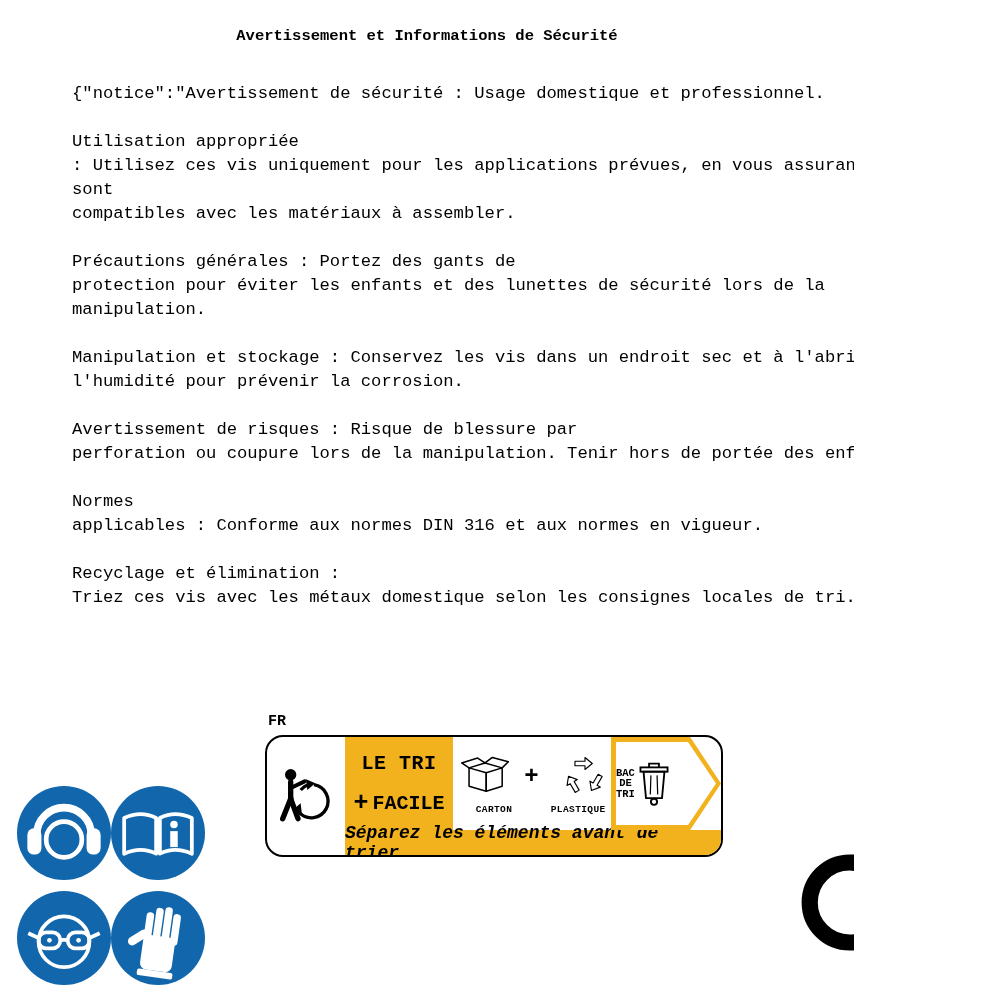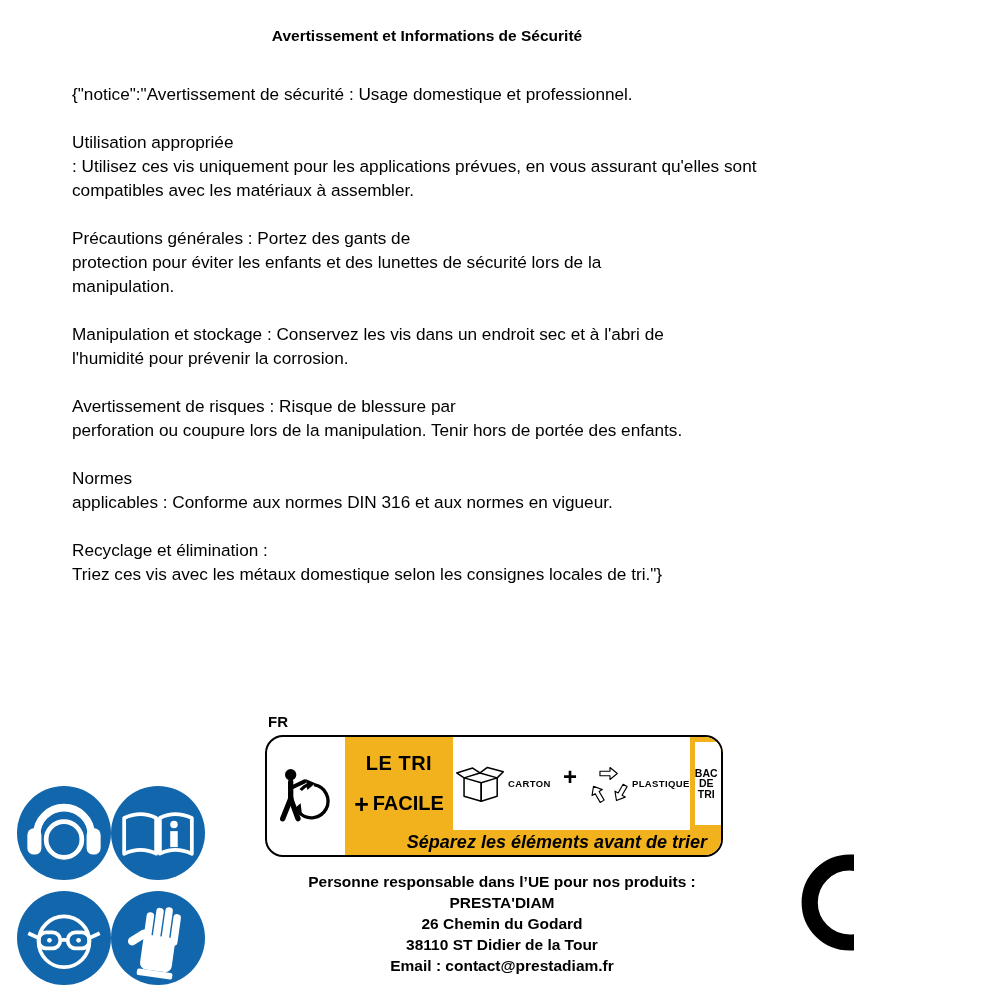--- a/index.html
+++ b/index.html
@@ -1,18 +1,18 @@
 <!DOCTYPE html>
 <html style="--pictogram-blue: #1166ac; --label-yellow: #f2b21d; --text-black: #000000;"><head>
 <meta charset="utf-8">
 <style>
   html,body { margin:0; padding:0; background:#fff; }
   .canvas {
     position:relative; width:854px; height:1005px; background:#fff; color:#000;
-    font-family:Liberation Sans, sans-serif; overflow:hidden;
+    font-family:Liberation Mono, monospace; overflow:hidden;
   }
   .title {
     position:absolute; top:27px; left:0; width:100%; text-align:center;
     font-size:15.5px; font-weight:bold;
   }
   .body-text { position:absolute; left:72px; top:82px; width:912px; font-size:17.2px; line-height:24px; }
   .para { white-space:pre-line; margin:0 0 24px 0; }
 
   .picto-grid {
     position:absolute; left:17px; top:786px;
@@ -38,21 +38,21 @@
   .tri-top { flex:1; display:flex; min-height:0; }
   .letri-box {
     width:108px; flex:0 0 auto; background:var(--label-yellow,#f2b21d);
     display:flex; flex-direction:column; align-items:center; justify-content:center;
     font-weight:bold; gap:17px;
   }
   .letri-l1 { font-size:20px; letter-spacing:0.5px; }
   .letri-l2 { display:flex; align-items:center; gap:4px; font-size:20px; }
   .plus-big { font-size:25px; line-height:20px; }
   .materials { flex:1; display:flex; align-items:center; justify-content:center; gap:10px; background:#fff; }
-  .material { display:flex; flex-direction:row; align-items:center; gap:1px; }
+  .material { display:flex; flex-direction:column; align-items:flex-end; gap:9px; }
   .material-label { font-size:9.5px; font-weight:bold; letter-spacing:0.4px; }
   .mat-plus { font-size:24px; font-weight:bold; margin:0 2px 14px 2px; }
   .pennant {
     position:relative; width:110px; flex:0 0 auto;
     background:var(--label-yellow,#f2b21d);
     clip-path:polygon(0 0, 72% 0, 100% 50%, 72% 100%, 0 100%);
   }
   .pennant-inner {
     position:absolute; left:5px; top:5px; right:5px; bottom:5px; background:#fff;
     clip-path:polygon(0 0, 72% 0, 100% 50%, 72% 100%, 0 100%);
@@ -208,27 +208,20 @@
                 <circle cx="30" cy="70" r="5"></circle>
               </g>
             </svg>
           </div>
         </div>
       </div>
       <div class="tri-strip">Séparez les éléments avant de trier</div>
     </div>
   </div>
 
-  <div class="address">
-    <div>Personne responsable dans l’UE pour nos produits :</div>
-    <div>PRESTA'DIAM</div>
-    <div>26 Chemin du Godard</div>
-    <div>38110 ST Didier de la Tour</div>
-    <div>Email : contact@prestadiam.fr</div>
-  </div>
 
   <div class="ce-mark">
     <svg width="167" height="100" viewBox="0 0 175 105" aria-hidden="true">
       <path d="M81.7,22.3 A42,42 0 1 0 81.7,81.7" fill="none" stroke="#000" stroke-width="17"></path>
       <path d="M150.7,22.3 A42,42 0 1 0 150.7,81.7" fill="none" stroke="#000" stroke-width="17"></path>
       <path d="M121,52 L158,52" fill="none" stroke="#000" stroke-width="17"></path>
     </svg>
   </div>
 
 </div>

